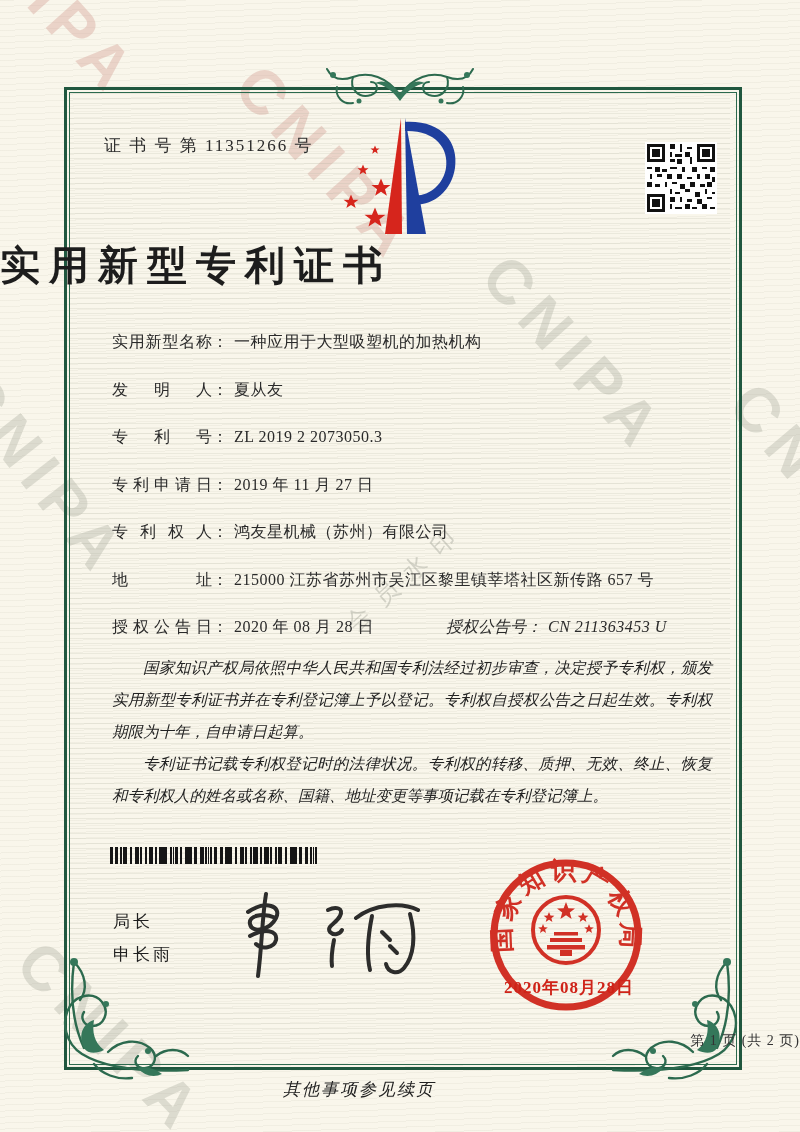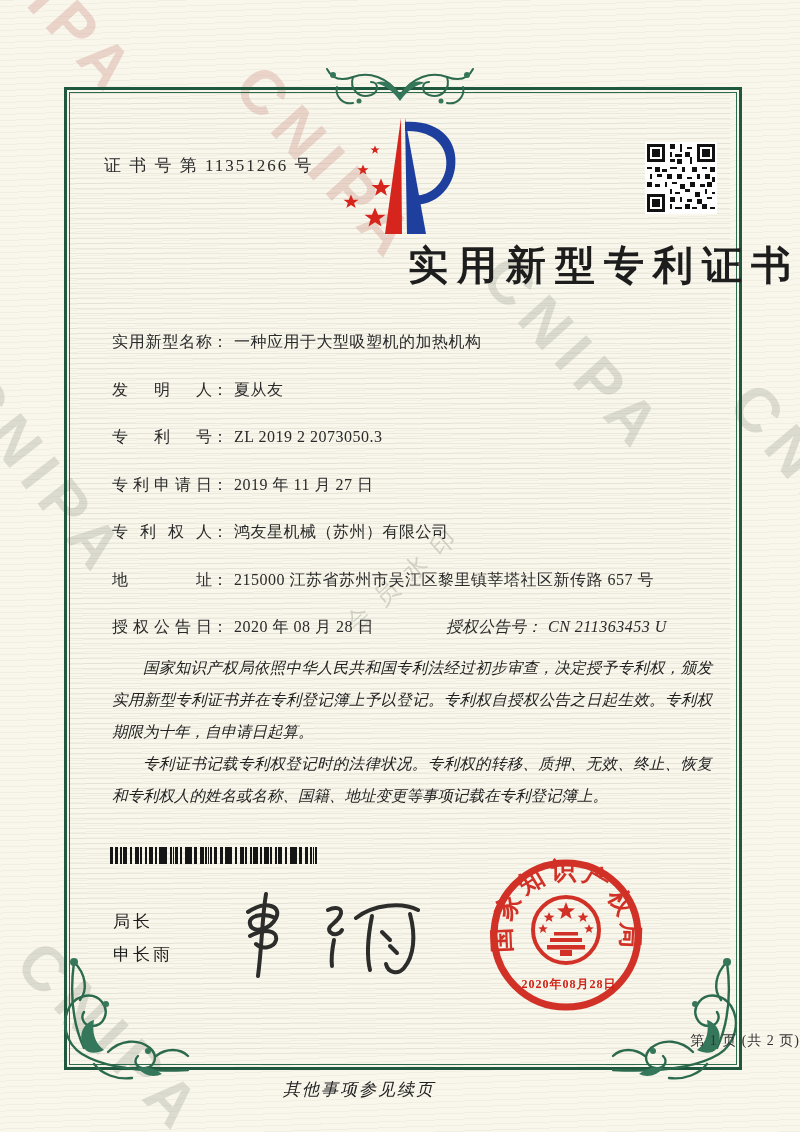--- a/index.html
+++ b/index.html
@@ -35,24 +35,24 @@
   .wm1{left:-72px;top:-38px;transform:rotate(48deg);}
   .wm2{left:208px;top:128px;transform:rotate(48deg);}
   .wm3{left:455px;top:318px;transform:rotate(48deg);color:rgba(160,162,150,.22);}
   .wm4{left:-78px;top:438px;transform:rotate(52deg);}
   .wm5{left:700px;top:448px;transform:rotate(50deg);color:rgba(160,162,150,.20);}
   .wm6{left:-8px;top:1002px;transform:rotate(46deg);}
   .wm-member{position:absolute;left:330px;top:560px;transform:rotate(-42deg);
       font-size:24px;letter-spacing:14px;color:rgba(140,142,132,.35);
       font-family:"Liberation Sans","DejaVu Sans",sans-serif;pointer-events:none;}
   
-  .cert-no{position:absolute;left:104px;top:134px;font-size:17px;letter-spacing:2px;color:#2b2b2b;margin-top:20px;}
+  .cert-no{position:absolute;left:104px;top:134px;font-size:17px;letter-spacing:2px;color:#2b2b2b;}
   .logo{position:absolute;left:333px;top:114px;}
   .qr{position:absolute;left:645px;top:142px;width:72px;height:72px;background:#fff;}
-  .title{position:absolute;left:0;top:238px;width:800px;text-align:right;
+  .title{position:absolute;left:0;top:238px;width:800px;text-align:left;
     font-size:40px;font-weight:bold;letter-spacing:9px;color:#1d1d1d;}
   
   .fields{position:absolute;left:112px;top:332px;width:606px;font-size:16px;color:#2a2a2a;}
   .frow{height:47.5px;white-space:nowrap;}
   .flabel{display:inline-block;width:100px;text-align:justify;text-align-last:justify;}
   .fcolon{display:inline-block;margin-right:6px;}
   .fvalue{letter-spacing:.5px;}
   .grant-no{margin-left:68px;font-style:italic;}
   
   .paras{position:absolute;left:112px;top:652px;width:600px;
@@ -66,21 +66,21 @@
       repeating-linear-gradient(90deg,#151515 0 1px,rgba(0,0,0,0) 1px 7px),
       repeating-linear-gradient(90deg,#151515 0 3px,rgba(0,0,0,0) 3px 13px);}
   
   .commissioner{position:absolute;left:113px;top:906px;
     font-family:Liberation Mono, monospace;
     font-size:17px;font-weight:500;letter-spacing:3px;color:#1f1f1f;line-height:33px;}
   .signature{position:absolute;left:232px;top:884px;}
   
   .seal{position:absolute;left:481px;top:850px;width:170px;height:170px;opacity:.93;}
   .seal-date{position:absolute;left:476px;top:976px;width:186px;text-align:center;
-    color:#cf2318;font-size:12px;font-weight:bold;letter-spacing:1px;
+    color:#cf2318;font-size:17px;font-weight:bold;letter-spacing:1px;
     font-family:"Liberation Serif","DejaVu Serif",serif;}
   
   .page-info{position:absolute;left:0;top:1032px;width:800px;text-align:right;
     font-size:14px;color:#333;letter-spacing:1px;}
   .cont-note{position:absolute;left:0;top:1078px;width:718px;text-align:center;
     font-size:17px;font-style:italic;color:#222;letter-spacing:2px;}
   
   .orn{position:absolute;pointer-events:none;}
   .orn-top{left:325px;top:55px;}
   .orn-bl{left:48px;top:952px;}

